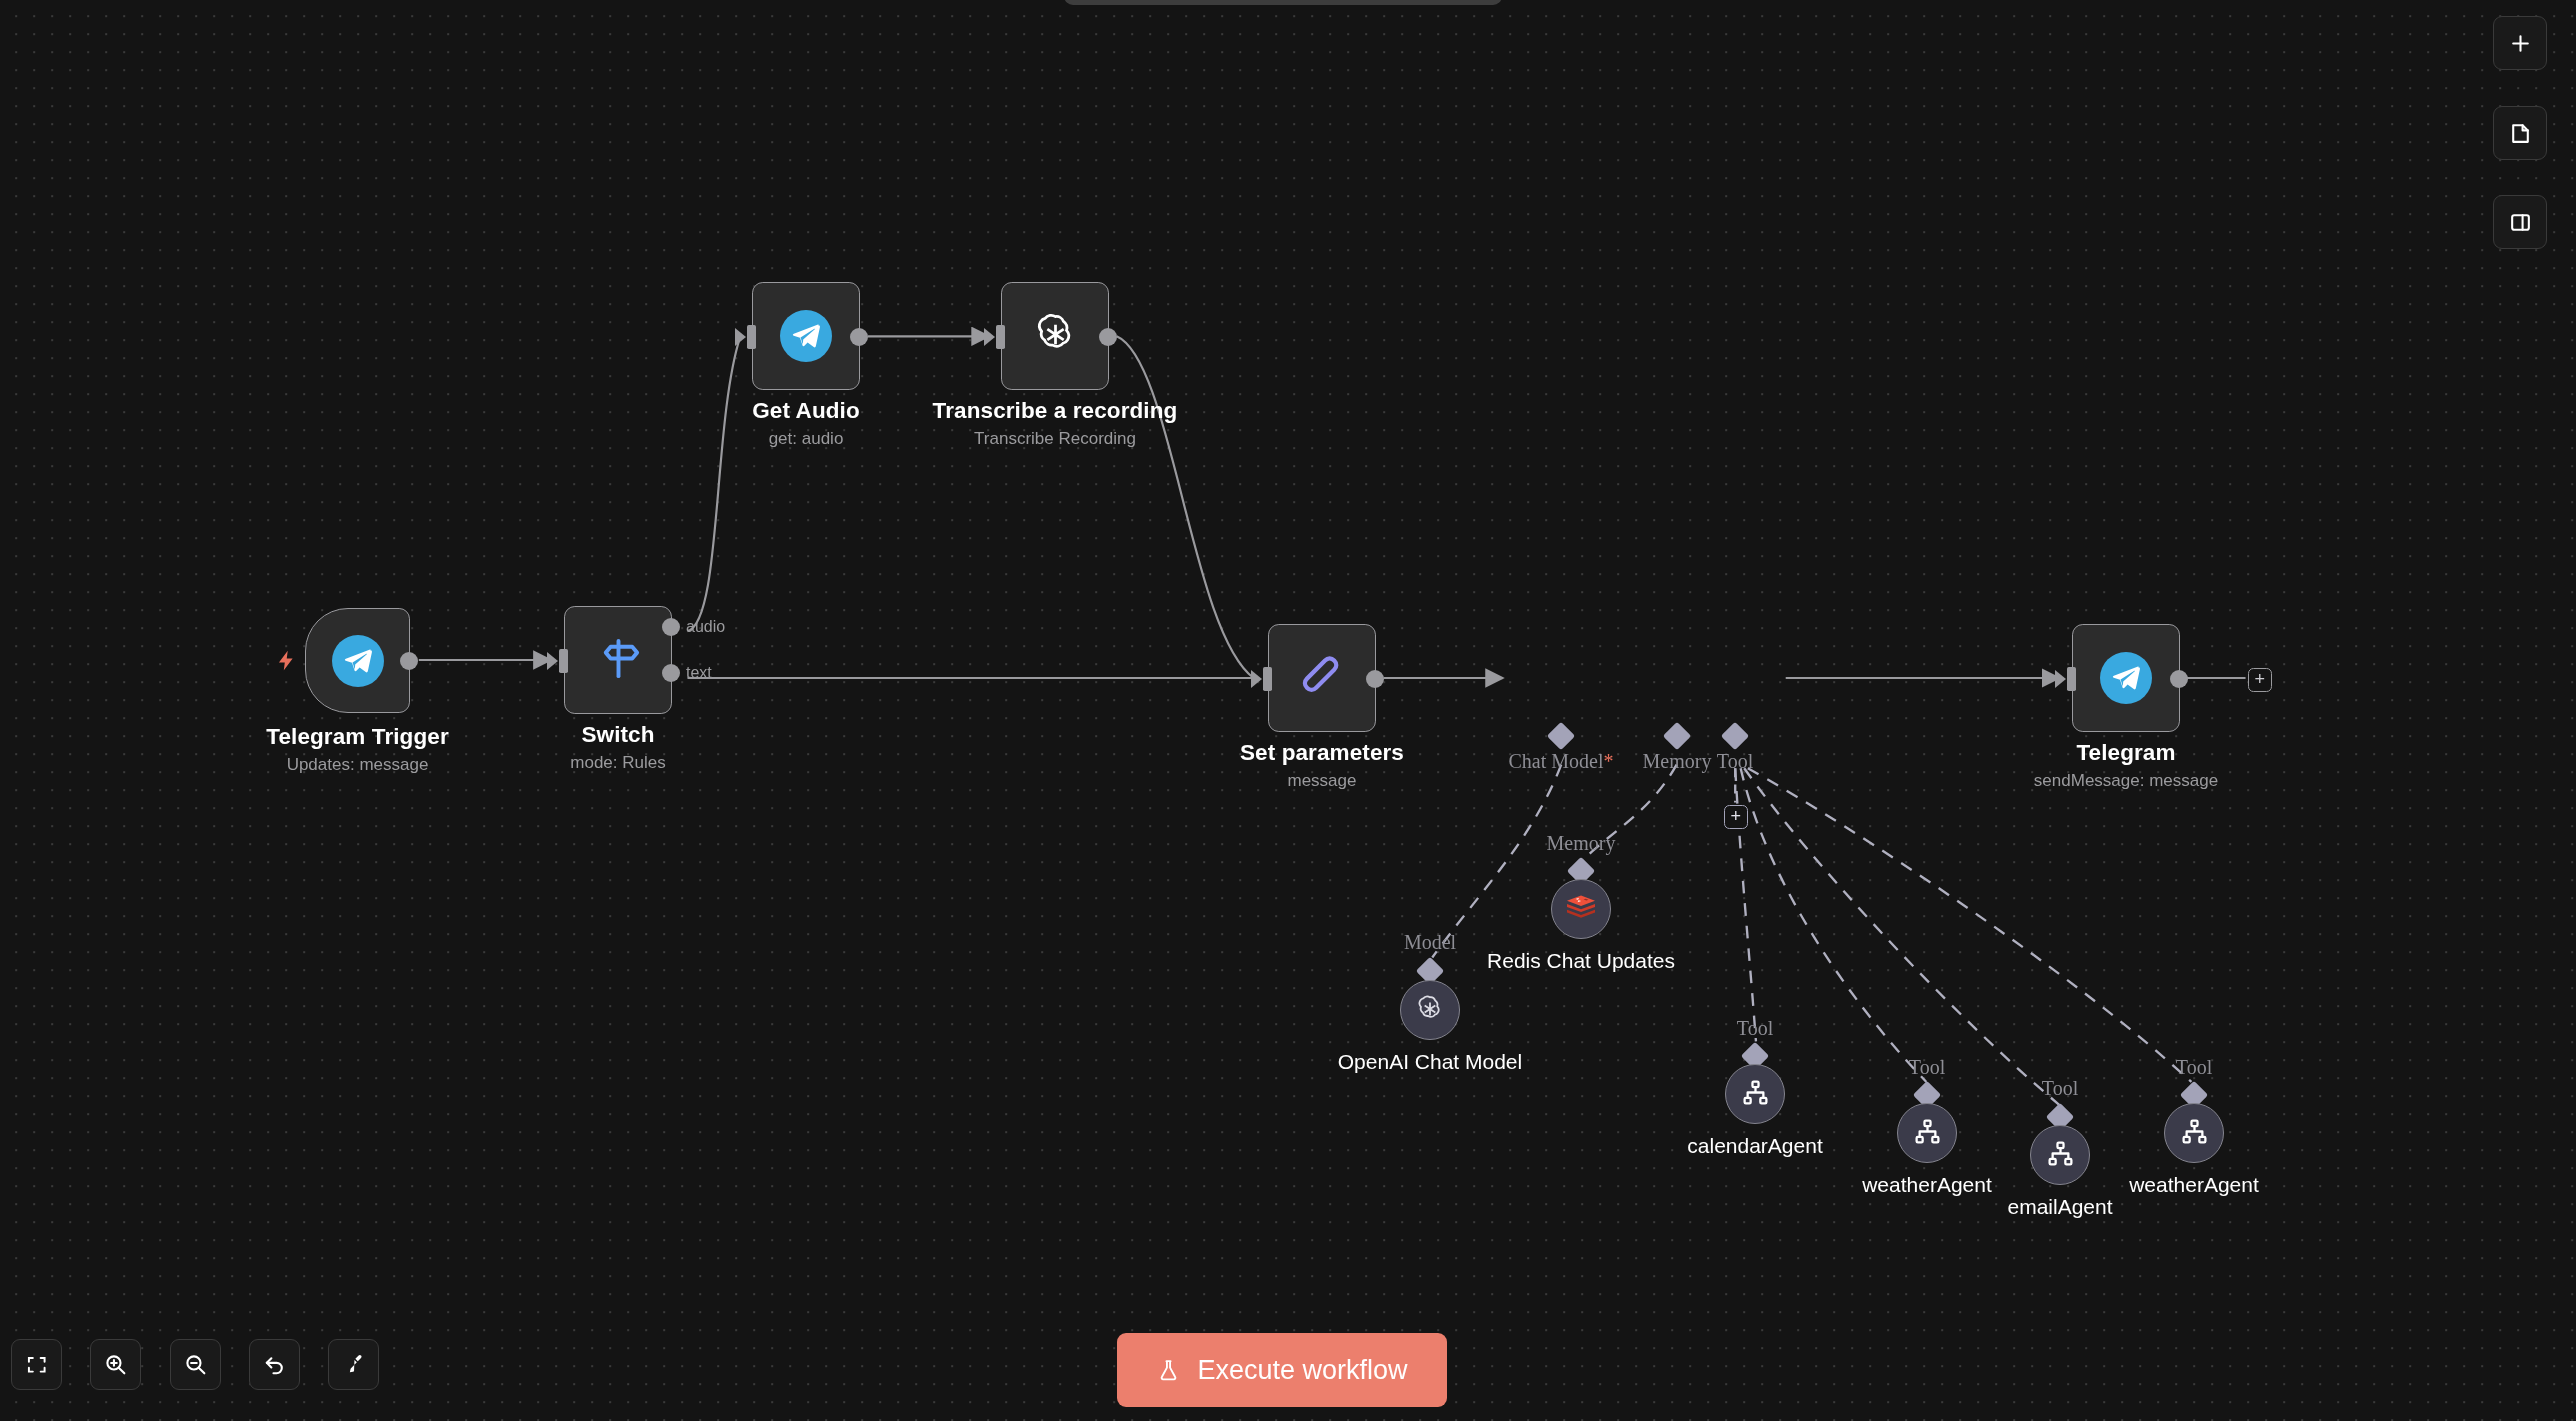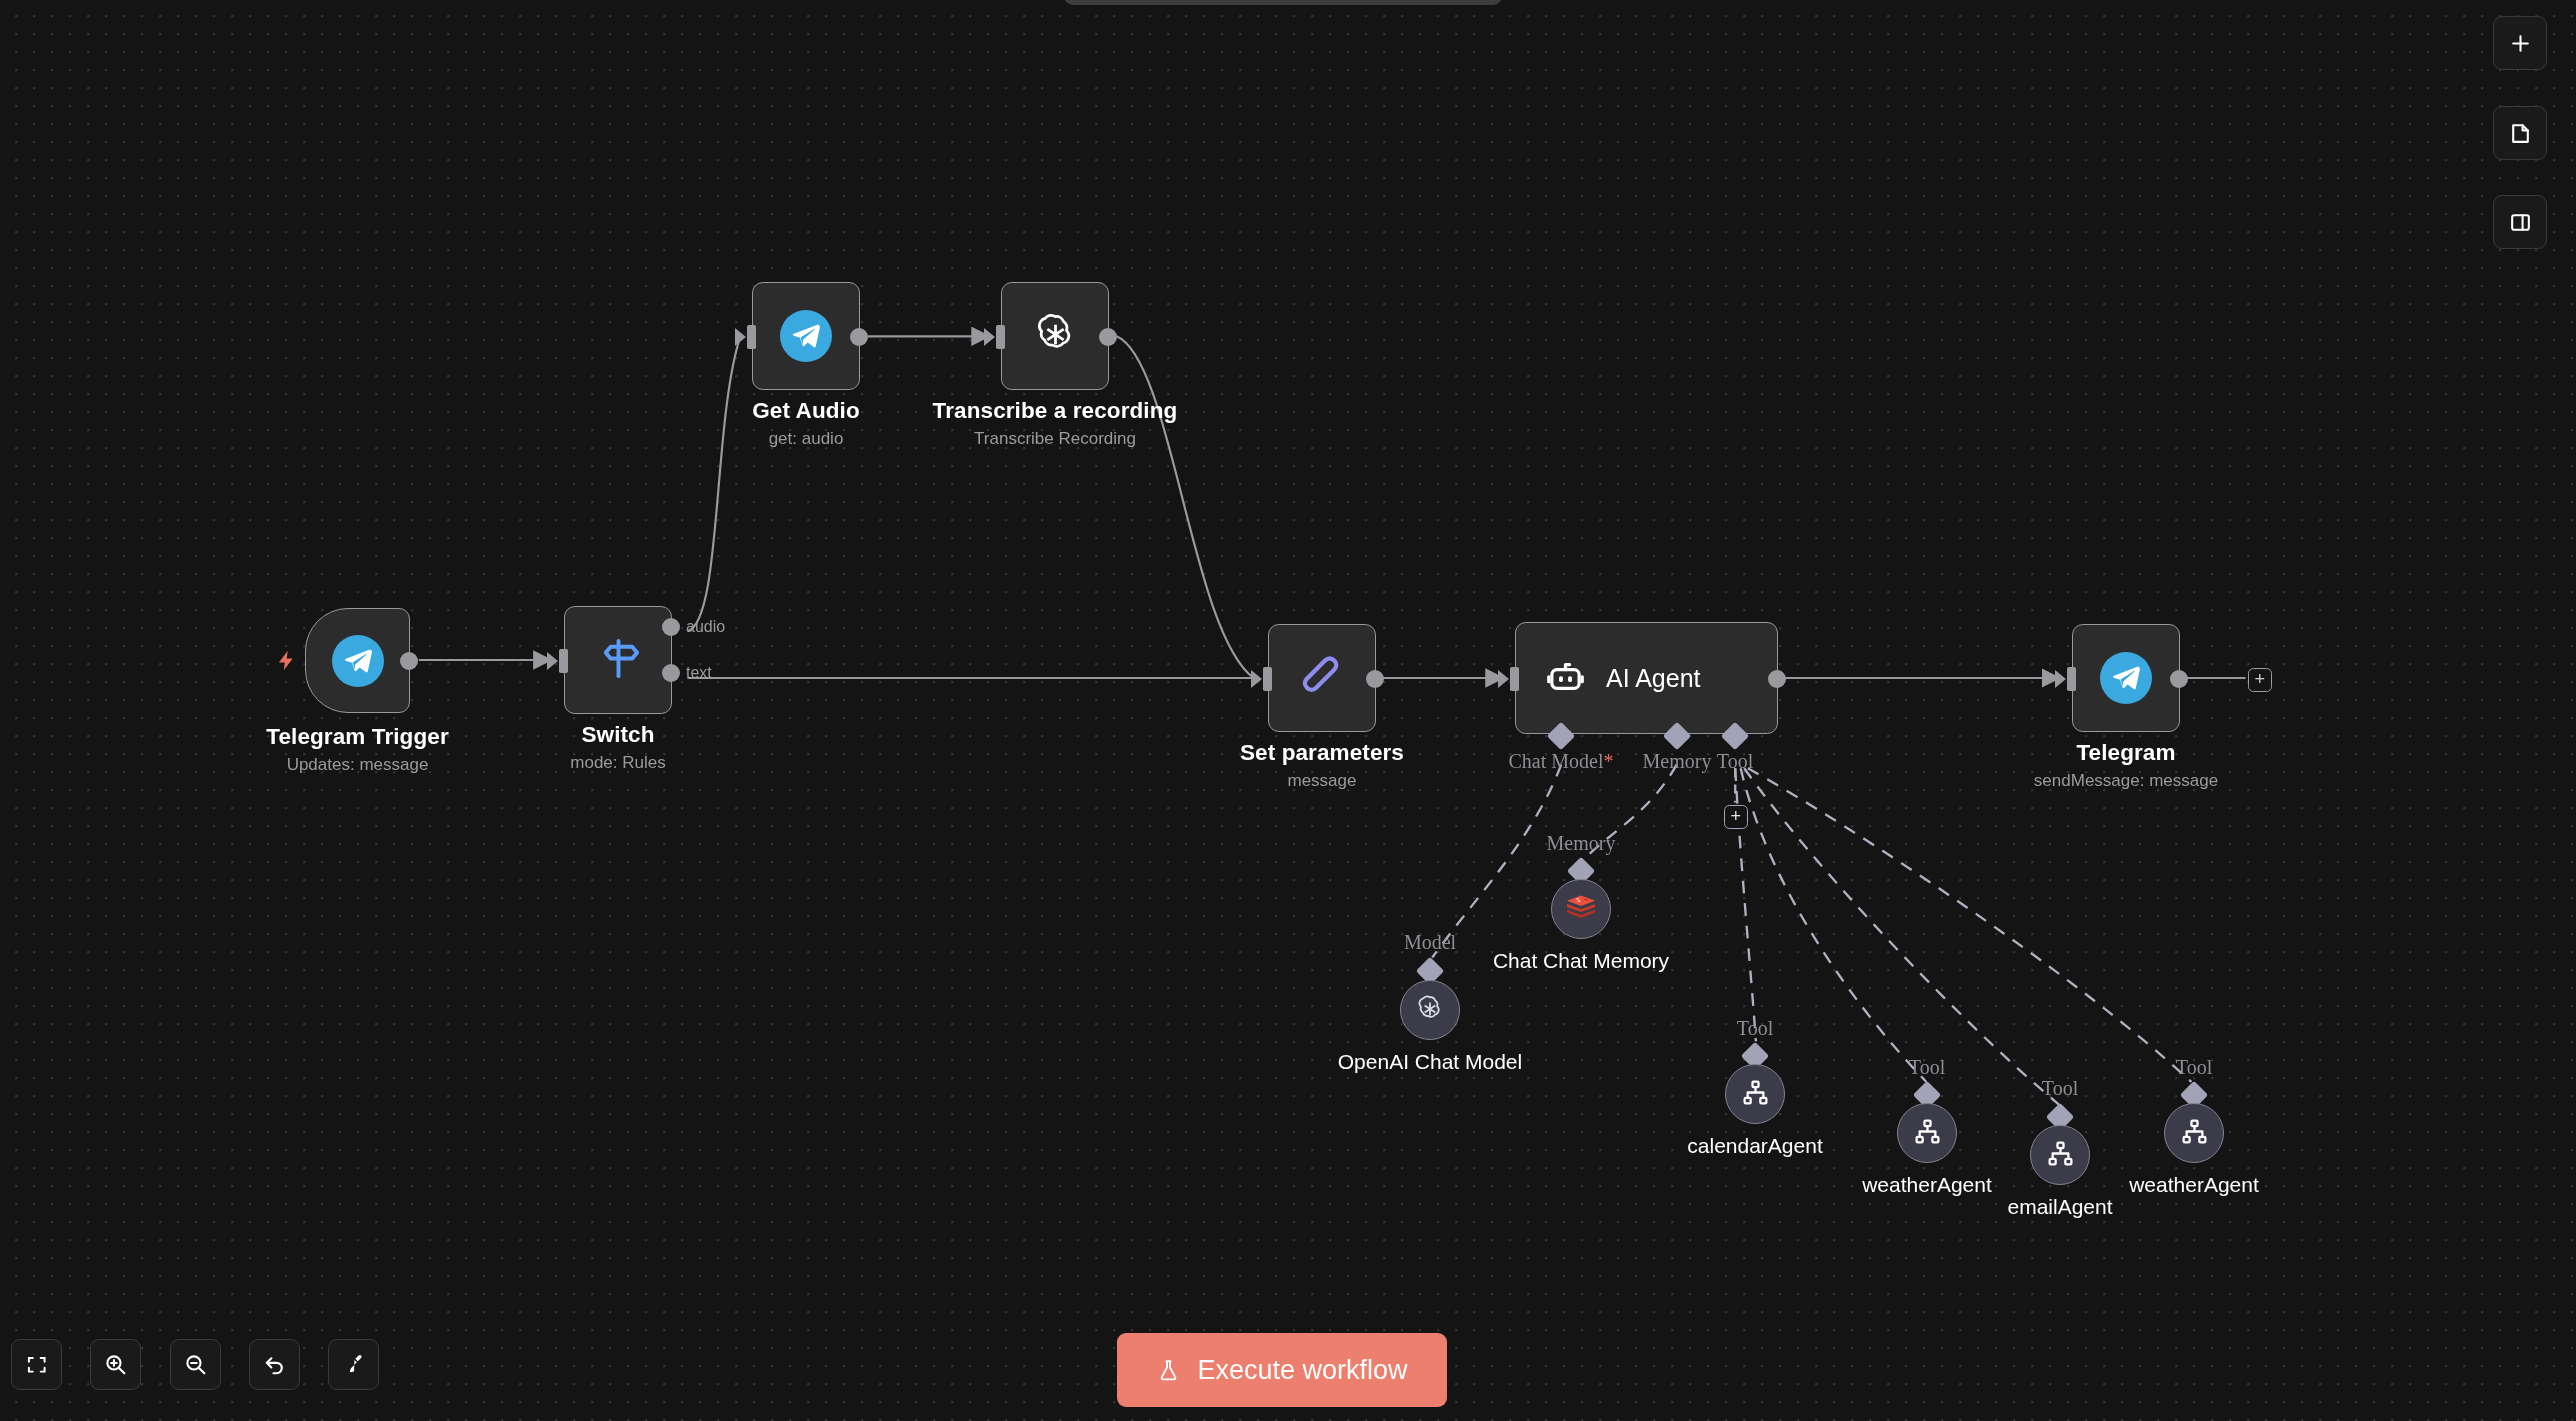--- a/index.html
+++ b/index.html
@@ -319,34 +319,20 @@
       <svg width="51" height="51" viewBox="0 0 24 24" fill="none" stroke="#8f8cf0" stroke-width="2" stroke-linecap="round" stroke-linejoin="round">
         <path d="M17.5 4.5 c1.3 1.3 1.3 3 0 4.3 L9 17.3 c-1.3 1.3-3 1.3-4.3 0 -1.3-1.3-1.3-3 0-4.3 L13.2 4.5 c1.3-1.3 3-1.3 4.3 0z"></path>
       </svg>
     </div>
     <div class="node-title" style="top:115px;">Set parameters</div>
     <div class="node-sub" style="top:146px;">message</div>
     <div class="port-in" style="left:-6.3px; top:42px;"></div>
     <div class="port-out" style="right:-9px; top:45px;"></div>
   </div>
 
-  <div class="node wide" style="left:1515px; top:622px; width:263px; height:112px;">
-    <div style="flex:0 0 auto;">
-      <svg width="41" height="41" viewBox="0 0 24 24" fill="none" stroke="#ffffff" stroke-width="1.9" stroke-linecap="round" stroke-linejoin="round">
-        <rect x="4" y="8" width="16" height="11" rx="3"></rect>
-        <path d="M12 8 V5 h2.4"></path>
-        <path d="M2.2 12.2 V15M21.8 12.2 V15"></path>
-        <rect x="8.2" y="11.8" width="2.3" height="3.4" rx="1" fill="#ffffff" stroke="none"></rect>
-        <rect x="13.5" y="11.8" width="2.3" height="3.4" rx="1" fill="#ffffff" stroke="none"></rect>
-      </svg>
-    </div>
-    <span class="agent-label">AI Agent</span>
-    <div class="port-in" style="left:-6.3px; top:44px;"></div>
-    <div class="port-out" style="right:-9px; top:47px;"></div>
-  </div>
 
   <div class="diamond" style="left:1551px; top:726px;"></div>
   <div class="conn-label" style="left:1561px; top:750px;">
     <span>Chat Model</span><span class="req">*</span>
   </div>
 
   <div class="diamond" style="left:1667px; top:726px;"></div>
   <div class="conn-label" style="left:1677px; top:750px;">Memory</div>
 
   <div class="diamond" style="left:1725px; top:726px;"></div>
@@ -385,21 +371,21 @@
   <div class="subnode" style="left:1551px; top:879px; width:60px; height:60px;">
     <div>
       <svg width="32" height="29" viewBox="0 0 32 28" fill="none">
         <path d="M16 2 L30 7.2 L16 12.4 L2 7.2 Z" fill="#f0503a"></path>
         <path d="M2 10.6 L16 15.8 L30 10.6 L30 13.4 L16 18.6 L2 13.4 Z" fill="#d03a28"></path>
         <path d="M2 16.2 L16 21.4 L30 16.2 L30 19 L16 24.2 L2 19 Z" fill="#b5301f"></path>
         <path d="M10.5 5.5 L14 4.3 L13 6.6 L16.2 7.6 L12.6 8.8 L13.6 6.5 Z" fill="#ffffff" opacity="0.9"></path>
         <path d="M20.5 5.2 L23.4 6.2 L21.4 7.1 L18.6 6.1 Z" fill="#3b1410" opacity="0.5"></path>
       </svg>
     </div>
-    <div class="subnode-title" style="top:69px;">Chat Chat Memory</div>
+    <div class="subnode-title" style="top:69px;">Redis Chat Updates</div>
   </div>
 
   <div class="diamond" style="left:1745px; top:1046px;"></div>
   <div class="conn-label" style="left:1755px; top:1017px;">Tool</div>
   <div class="subnode" style="left:1725px; top:1064px; width:60px; height:60px;">
     <div>
       <svg width="29" height="29" viewBox="0 0 24 24" fill="none" stroke="#ffffff" stroke-width="1.9" stroke-linecap="round" stroke-linejoin="round">
         <rect x="9.5" y="3" width="5" height="4.6" rx="1"></rect>
         <rect x="3" y="16.4" width="5" height="4.6" rx="1"></rect>
         <rect x="16" y="16.4" width="5" height="4.6" rx="1"></rect>

